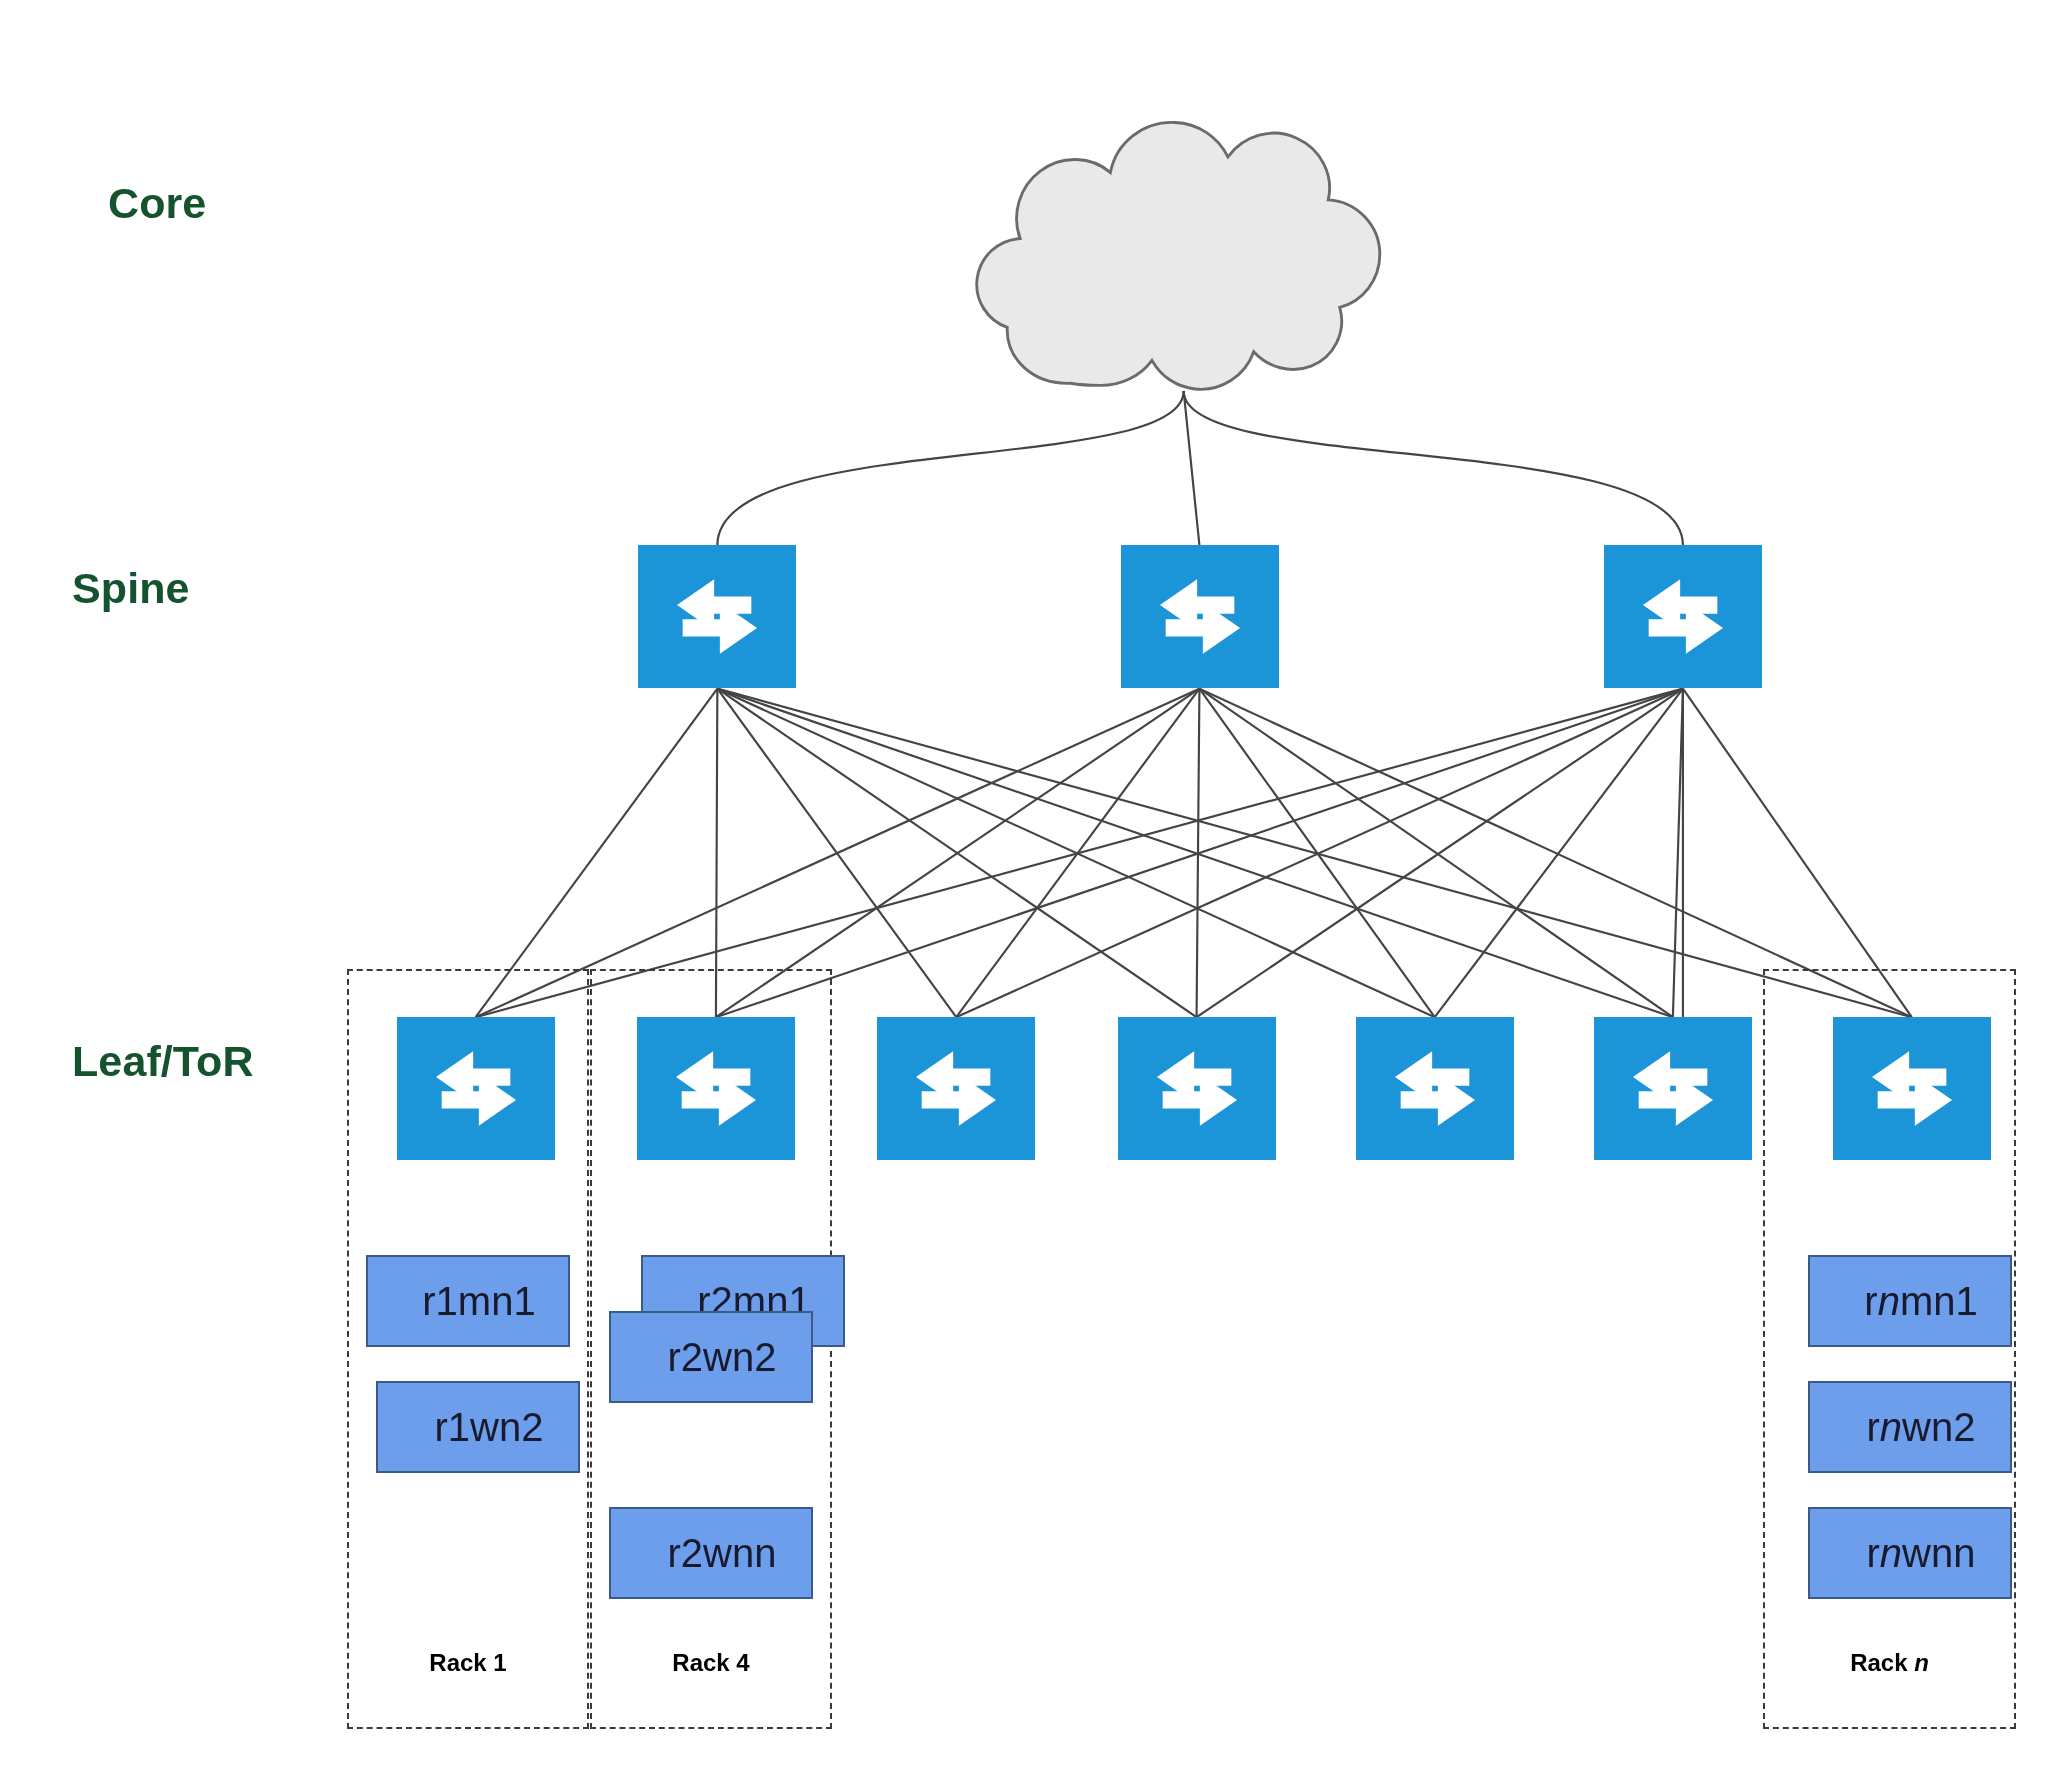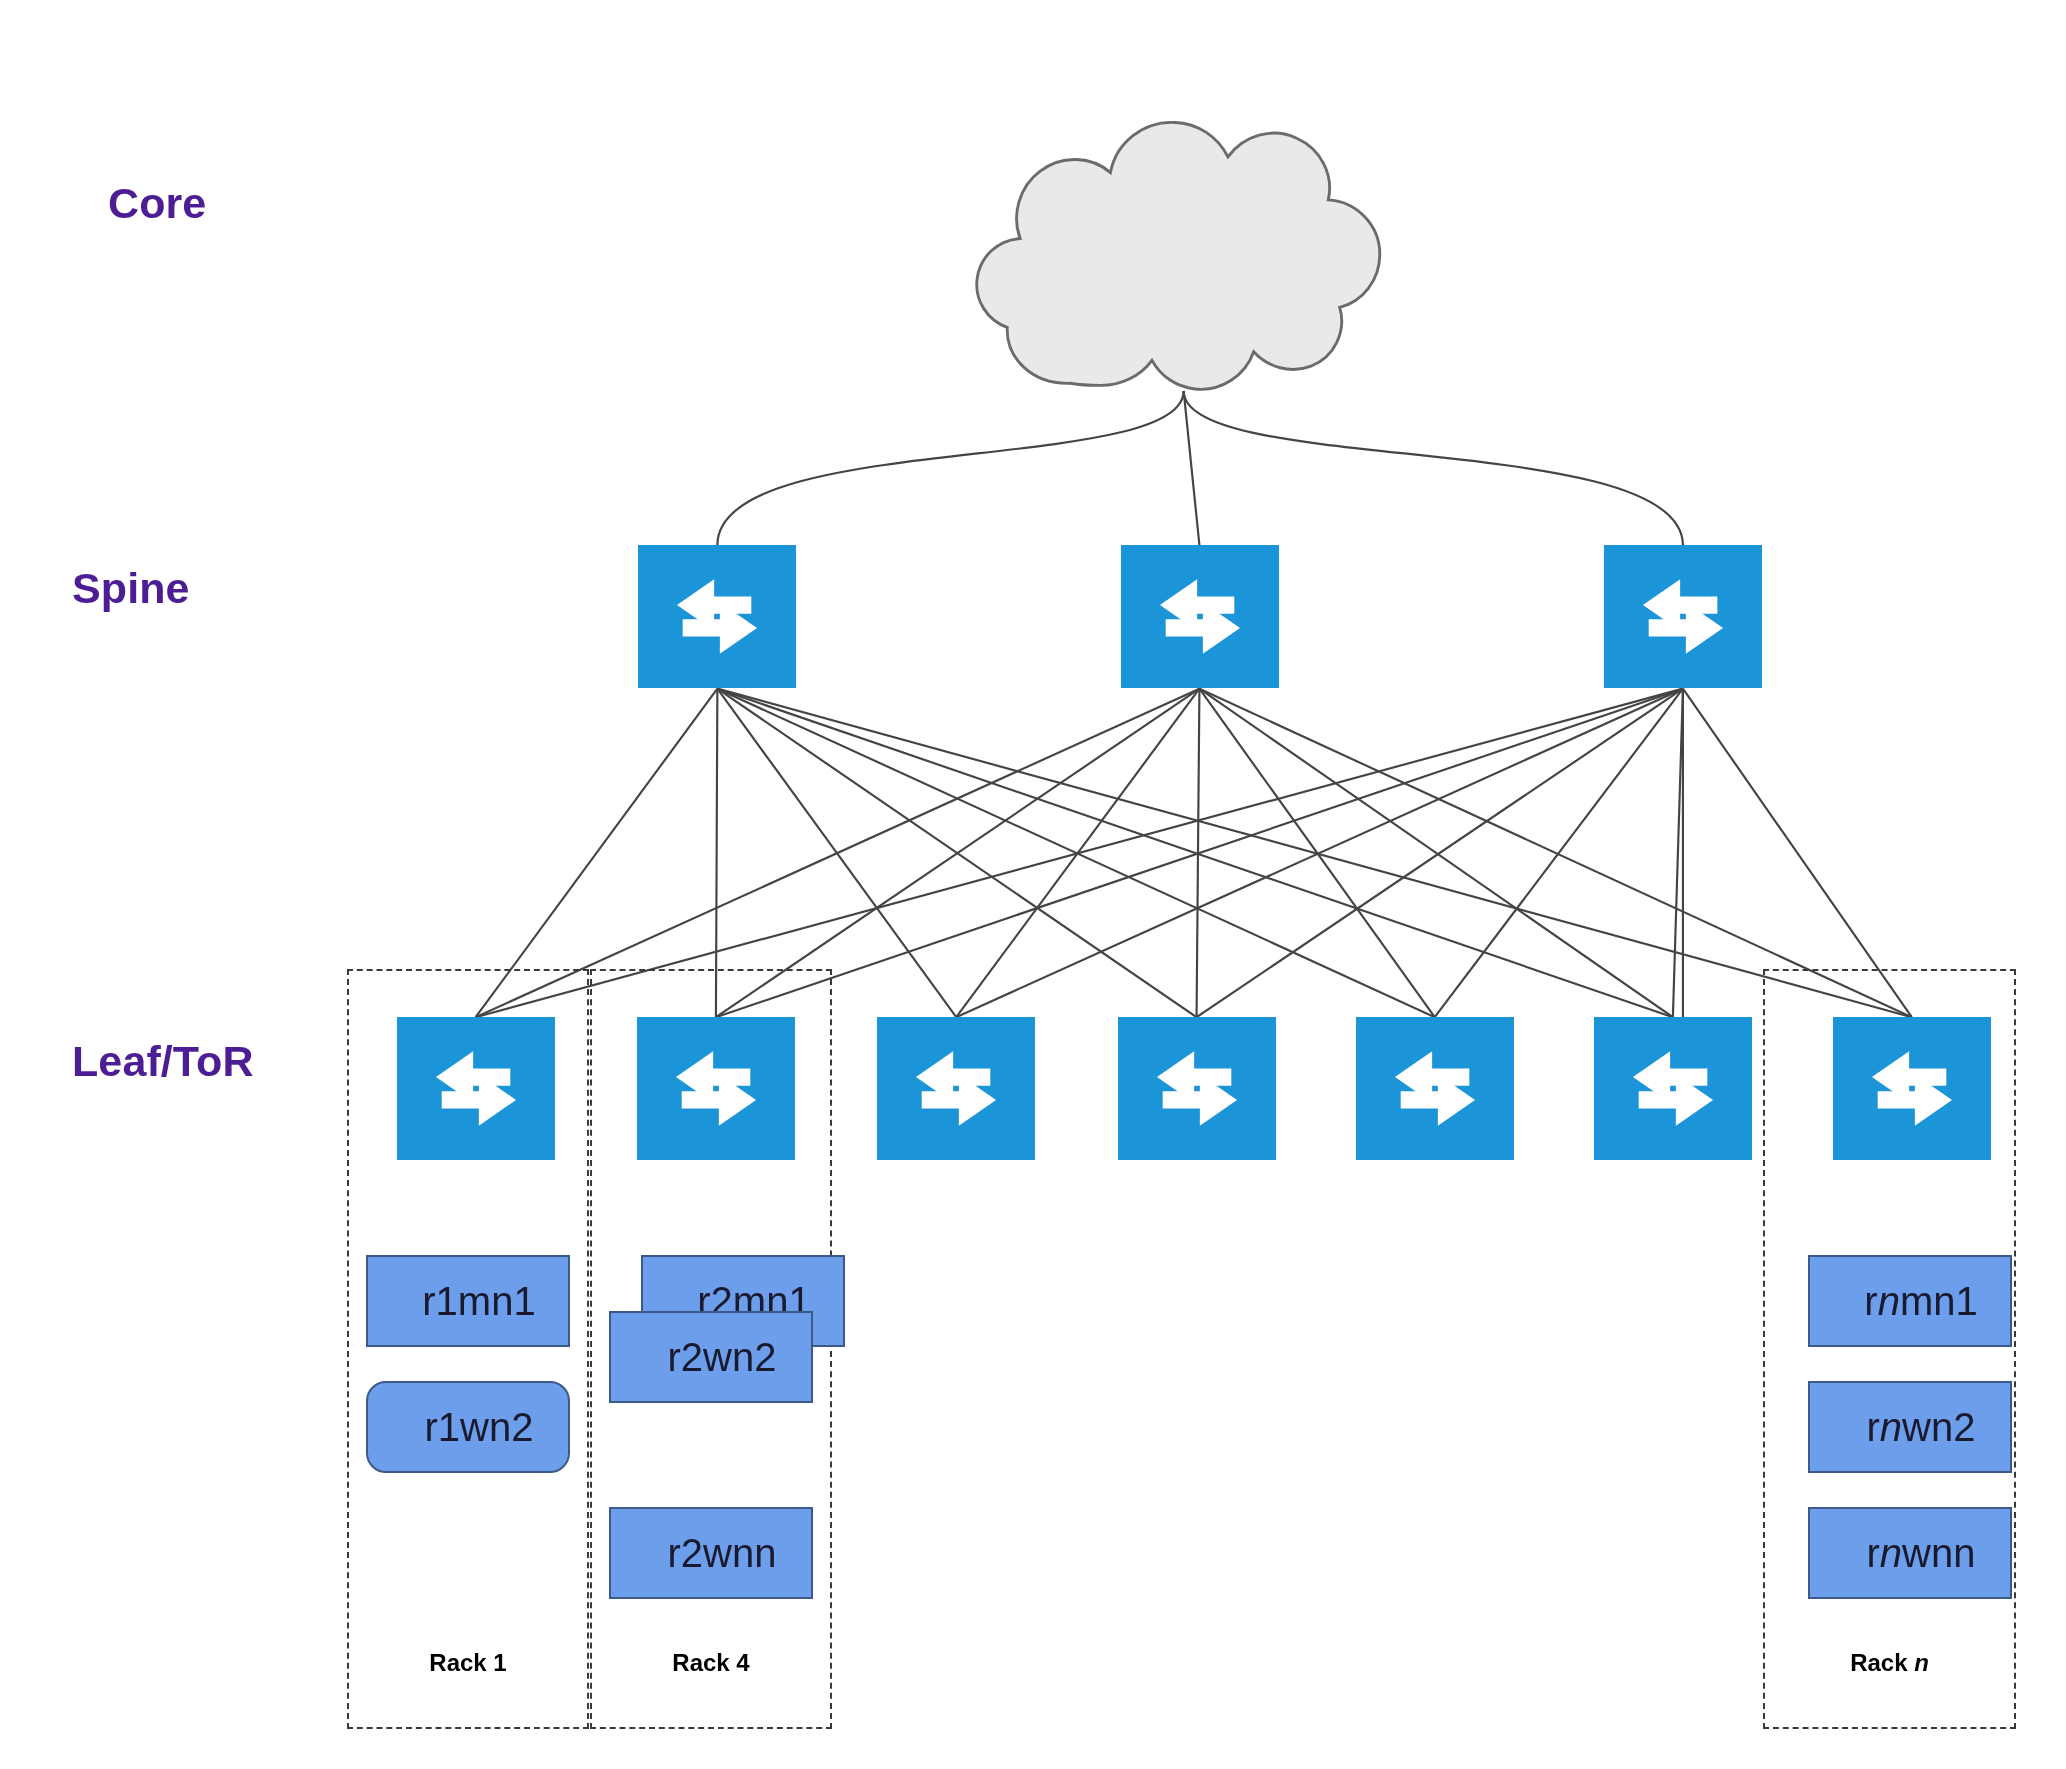--- a/index.html
+++ b/index.html
@@ -22,21 +22,21 @@
     left: 0;
     top: 0;
     width: 2066px;
     height: 1769px;
     pointer-events: none;
   }
   .tier-label {
     position: absolute;
     font-size: 43px;
     font-weight: bold;
-    color: #4c1d95;
+    color: #14532d;
     letter-spacing: 0.1px;
     white-space: nowrap;
   }
   .switch {
     position: absolute;
     width: 158px;
     height: 143px;
     background: #1c94d8;
   }
   .switch svg {
@@ -207,21 +207,21 @@
       <path d="M48 24 L48 36 L74 36 L74 48 L48 48 L48 60 L22 42 Z" fill="#ffffff"></path>
       <path d="M52 40 L52 52 L26 52 L26 64 L52 64 L52 76 L78 58 Z" fill="#ffffff"></path>
     </svg>
   </div>
 
   <div class="server-node" style="left:366px; top:1255px;">
     <span>r1mn1</span>
       <em></em>
       <span></span>
   </div>
-  <div class="server-node" style="left:366px; top:1381px;border-radius:20px;">
+  <div class="server-node" style="left:376px; top:1381px;">
     <span>r1wn2</span>
       <em></em>
       <span></span>
   </div>
 
   <div class="server-node" style="left:609px; top:1255px;margin-left:32px;">
     <span>r2mn1</span>
       <em></em>
       <span></span>
   </div>

